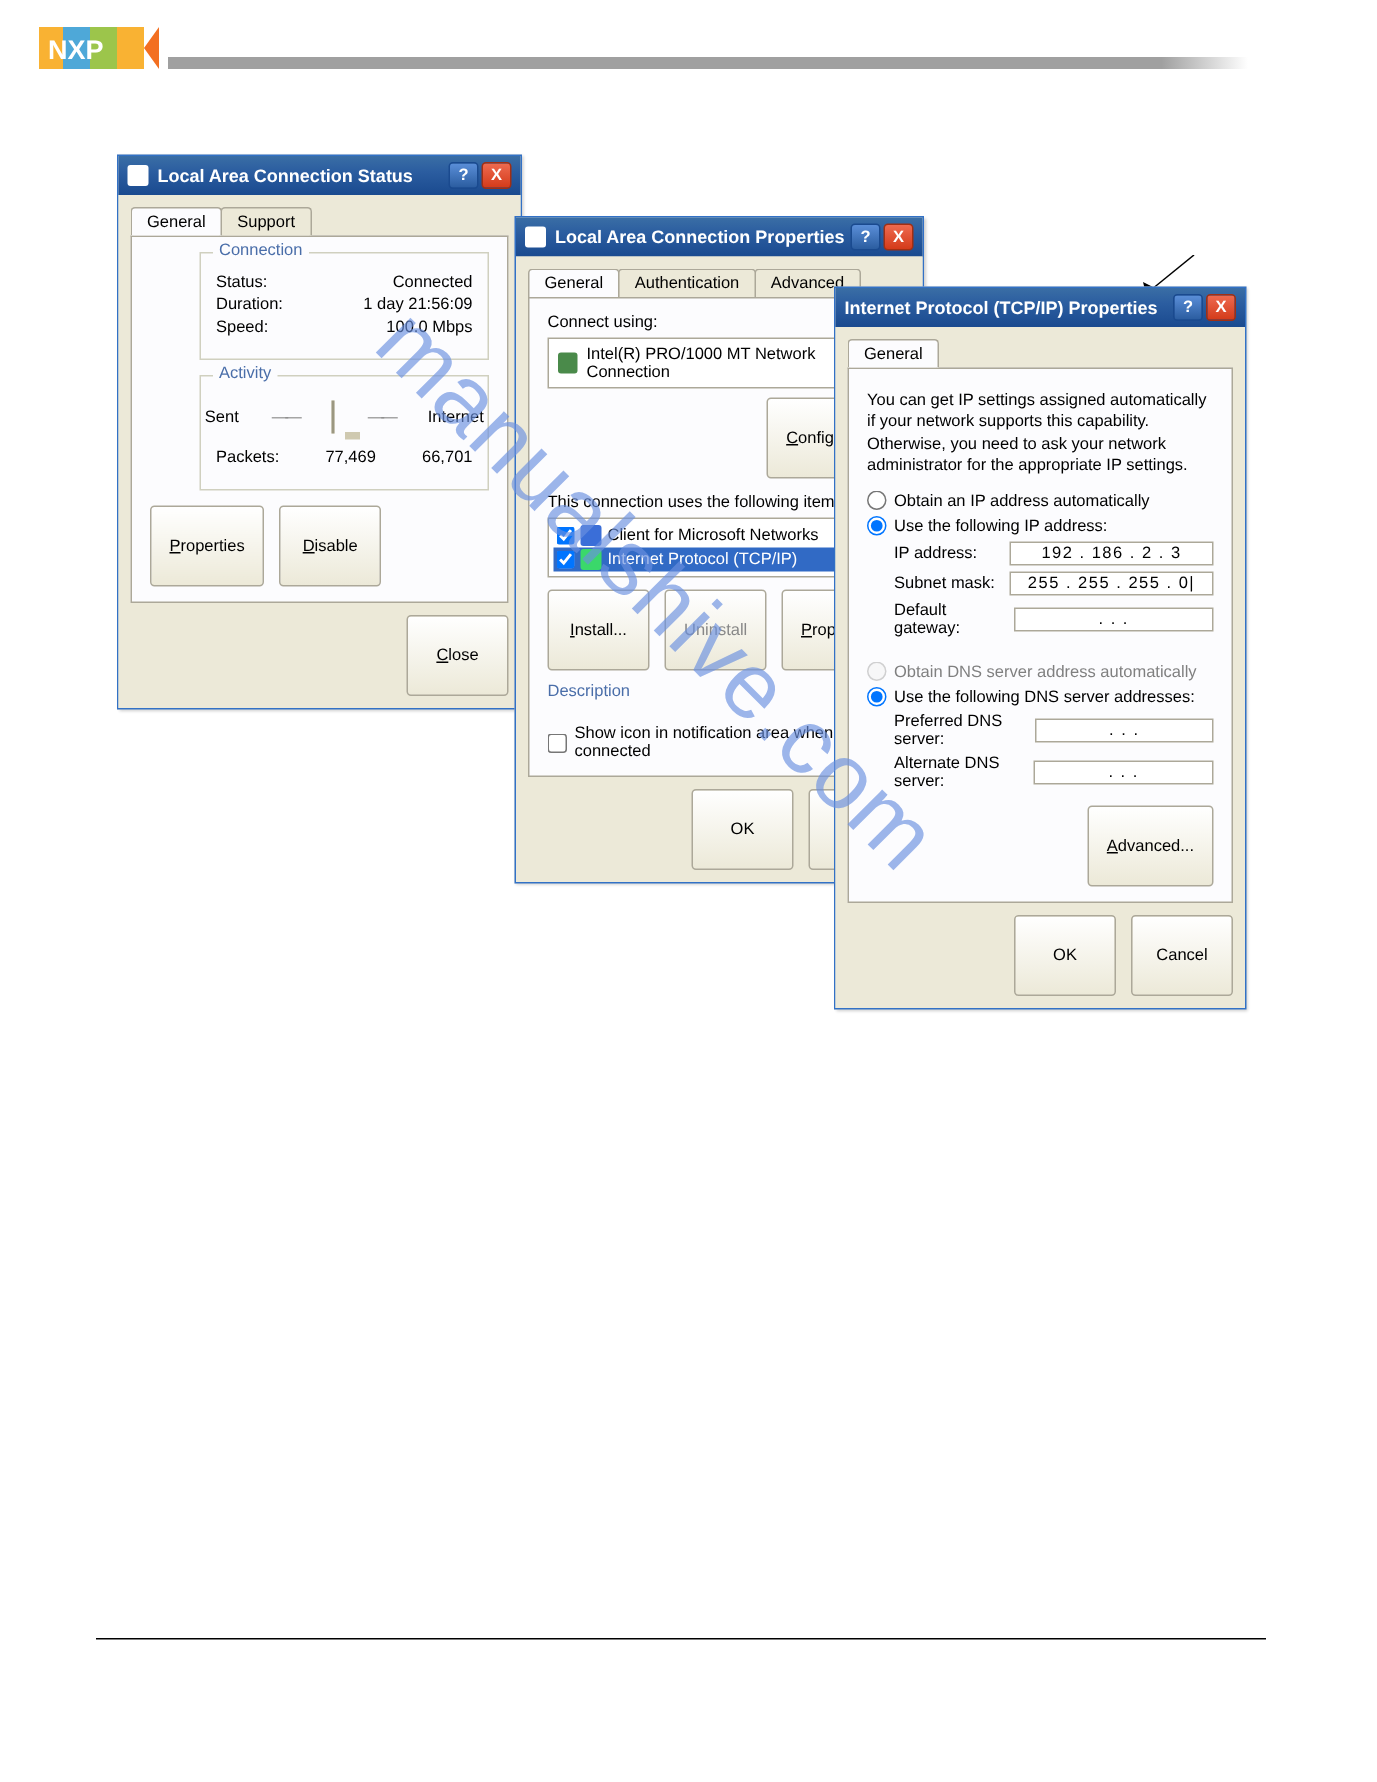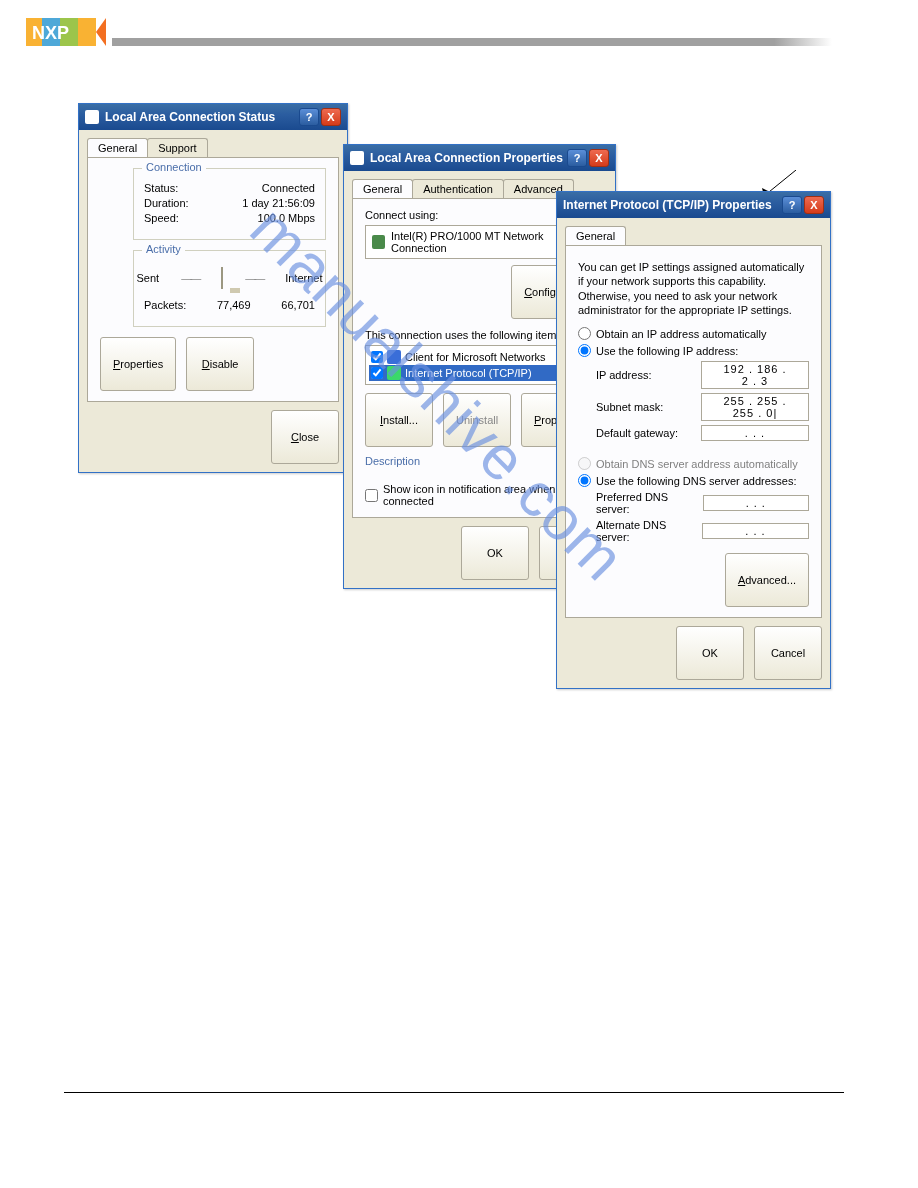--- a/index.html
+++ b/index.html
@@ -42,21 +42,21 @@
 .conn-box { border: 1px solid #aca899; background: #fff; padding: 4px 6px; margin-top: 4px;
   display: flex; align-items: center; gap: 6px; }
 .list-box { border: 1px solid #aca899; background: #fff; padding: 3px; margin-top: 4px; }
 .desc-box { margin-top: 8px; font-size: 11px; }
 .desc-box .desc-title { color: #4a6ea9; margin-bottom: 2px; }
 .desc-box .desc-text { color: #444; line-height: 1.3; }
 .chk-row { display: flex; align-items: center; gap: 5px; margin-top: 16px; font-size: 11px; }
 .radio-row { display: flex; align-items: center; gap: 5px; margin: 4px 0; font-size: 11px; }
 .ip-field-row { display: flex; align-items: center; justify-content: space-between; margin: 4px 0 4px 18px;
   font-size: 11px; }
-.ip-input { border: 1px solid #aca899; background: #fff; padding: 1px 16px; width: 108px; font-size: 11px;
+.ip-input { border: 1px solid #aca899; background: #fff; padding: 1px 4px; width: 136px; font-size: 11px;
   text-align: center; letter-spacing: 1px; }
 .activity-icons { display: flex; align-items: center; justify-content: center; gap: 22px; margin: 6px 0 10px; }
 .act-mon { width: 26px; height: 22px; background: #e8e4d0; border: 1px solid #9b9781; position: relative; }
 .act-mon::after { content:''; position:absolute; bottom:-5px; left:8px; width:10px; height:5px; background:#cfc9b0; }
 .arrow-line { letter-spacing: -2px; color: #888; }
 .underline-key::first-letter { text-decoration: underline; }
 .note-text { font-size: 11px; color: #000; line-height: 1.3; margin-bottom: 10px; margin-top: 4px; }
 .dns-label-disabled { color: #808080; }
 
 .watermark { position: absolute; top: 380px; left: 180px; width: 560px; transform: rotate(45deg);

